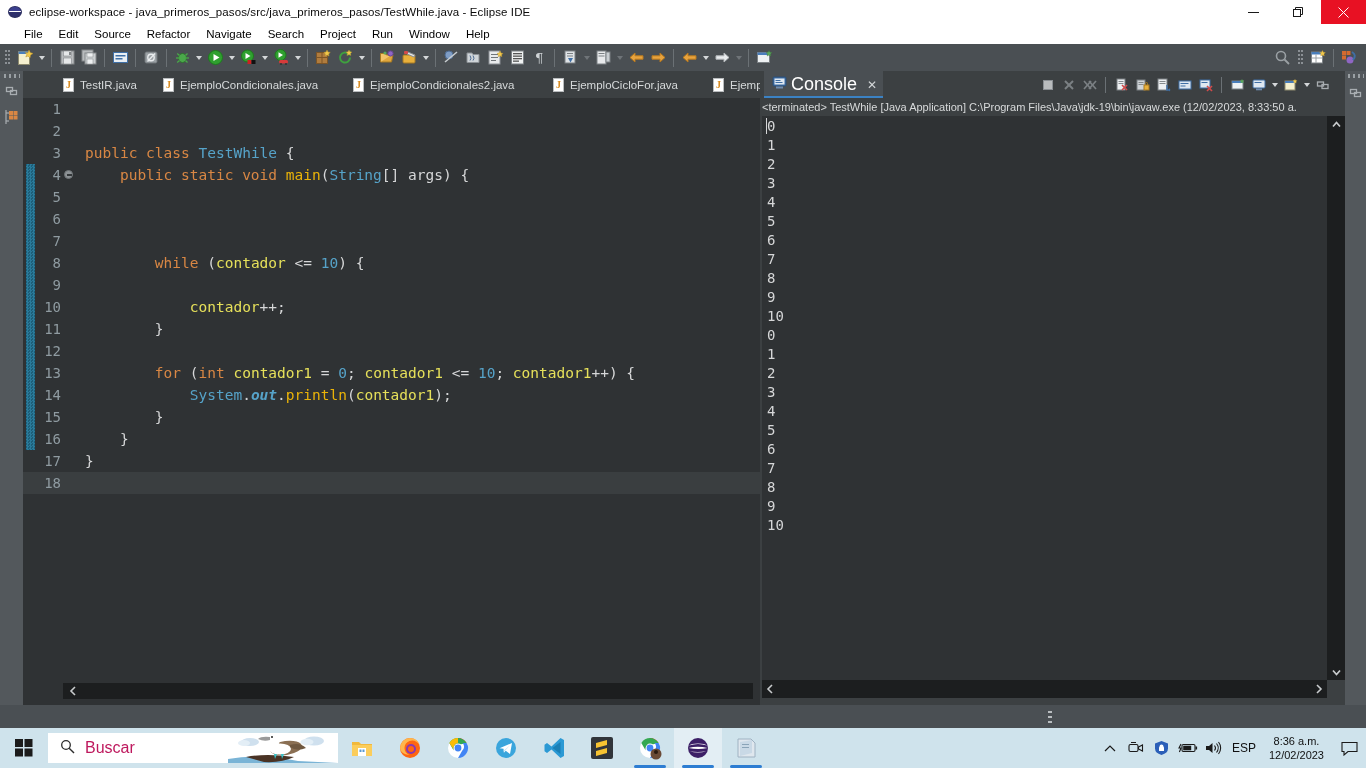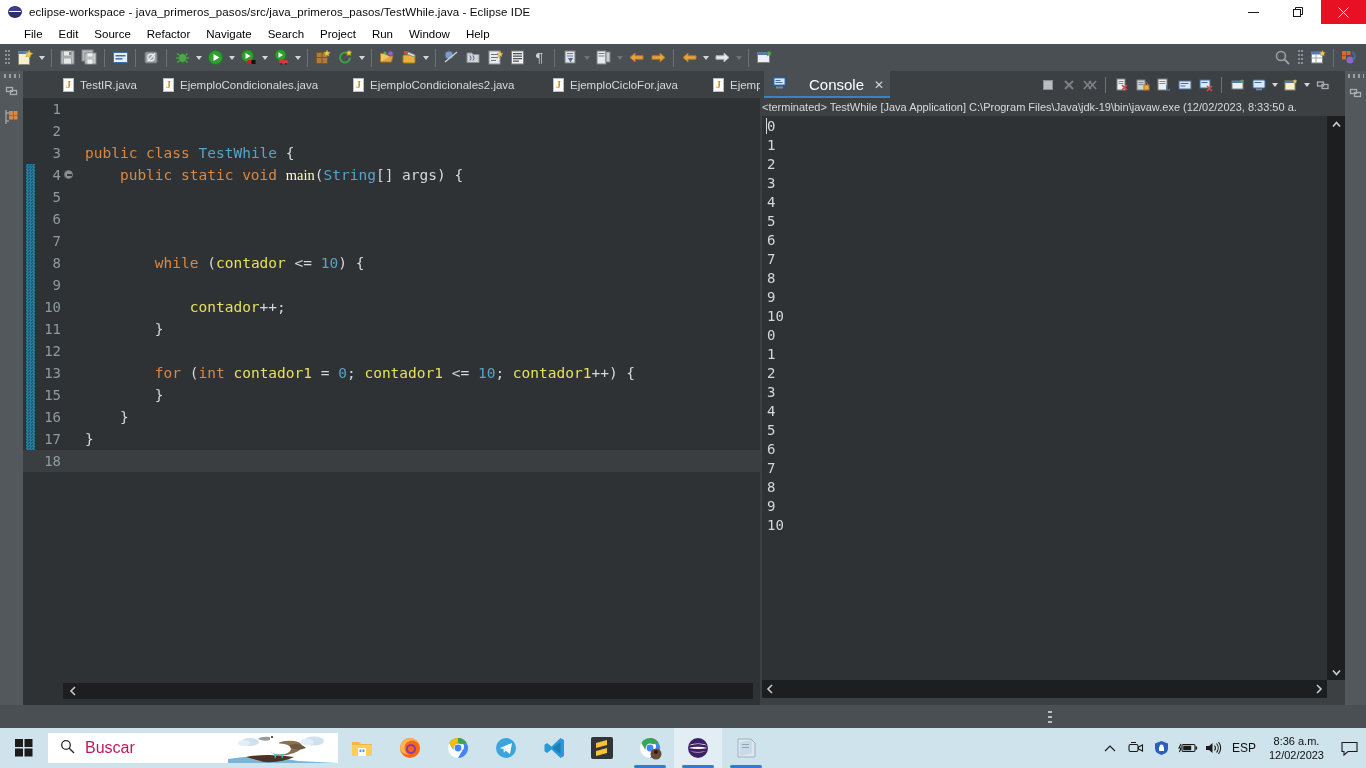--- a/index.html
+++ b/index.html
@@ -137,21 +137,21 @@
   .cl .ln {
     position:absolute; left:0; width:38px; text-align:right;
     color:#8f9ba1; font-size:14px;
   }
   .cl .src { position:absolute; left:62px; color:#d6d7d8; }
   .cl.cursor-line { background:#3a3e40; }
   .k  { color:#d98744; }            
   .ty { color:#56a3c9; }            
   .num{ color:#56a3c9; }            
   .lv { color:#e6e05a; }            
-  .mth{ color:#fef9c3;font-family:Liberation Serif, serif; }            
+  .mth{ color:#eab308; }            
   .st { color:#56a3c9; }            
   .sf { color:#56a3c9; font-style:italic; font-weight:bold; } 
   .pl { color:#d6d7d8; }            
 
   .collapse-dot {
     position:absolute; width:9px; height:9px; border-radius:50%;
     background:#8d9295; border:1px solid #6f7477;
   }
   .collapse-dot::after{
     content:""; position:absolute; left:1.5px; top:3px; width:5px; height:1.5px; background:#34383a;
@@ -173,21 +173,21 @@
   .console-panel {
     position:absolute; left:760px; top:71px; width:595px; height:634px; background:#3c4042;
   }
   .console-tabbar {
     position:absolute; left:760px; top:71px; width:585px; height:27px; background:#3c4042;
   }
   .console-tab {
     position:absolute; left:4px; top:0; height:27px; display:flex; align-items:center;
     padding: 0 6px 0 8px; background:#4a4f53;
   }
-  .console-tab .label { font-size:15px; color:#ffffff; margin-left:22px; }
+  .console-tab .label { font-size:18px; color:#ffffff; margin-left:4px; }
   .console-tab .closex { margin-left:10px; color:#d3d6d8; font-size:12px; }
   .console-tab .underline {
     position:absolute; left:0; bottom:0; width:100%; height:2px; background:#3b82c4;
   }
   .console-tools { position:absolute; right:12px; top:3px; display:flex; align-items:center; }
   .ct-btn { width:21px; height:21px; display:flex; align-items:center; justify-content:center; }
   .ct-sep { width:1px; height:16px; background:#6b7175; margin:0 5px; }
 
   .console-head {
     position:absolute; left:762px; top:98px; width:583px; height:18px;
@@ -632,20 +632,21 @@
         <div class="cl"><span class="ln">4</span><span class="collapse-dot" style="left: 41px; top: 6px;"></span><span class="src"><span class="pl">    </span><span class="k">public static void </span><span class="mth">main</span><span class="pl">(</span><span class="ty">String</span><span class="pl">[] args) {</span></span></div>
         <div class="cl"><span class="ln">5</span><span class="src"></span></div>
         <div class="cl"><span class="ln">6</span></div>
         <div class="cl"><span class="ln">7</span><span class="src"></span></div>
         <div class="cl"><span class="ln">8</span><span class="src"><span class="pl">        </span><span class="k">while</span><span class="pl"> (</span><span class="lv">contador</span><span class="pl"> &lt;= </span><span class="num">10</span><span class="pl">) {</span></span></div>
         <div class="cl"><span class="ln">9</span></div>
         <div class="cl"><span class="ln">10</span><span class="src"><span class="pl">            </span><span class="lv">contador</span><span class="pl">++;</span></span></div>
         <div class="cl"><span class="ln">11</span><span class="src"><span class="pl">        }</span></span></div>
         <div class="cl"><span class="ln">12</span><span class="src"></span></div>
         <div class="cl"><span class="ln">13</span><span class="src"><span class="pl">        </span><span class="k">for</span><span class="pl"> (</span><span class="k">int </span><span class="lv">contador1</span><span class="pl"> = </span><span class="num">0</span><span class="pl">; </span><span class="lv">contador1</span><span class="pl"> &lt;= </span><span class="num">10</span><span class="pl">; </span><span class="lv">contador1</span><span class="pl">++) {</span></span></div>
+        <div class="cl"><span class="ln">14</span><span class="src"><span class="pl">            </span><span class="st">System</span><span class="pl">.</span><span class="sf">out</span><span class="pl">.</span><span class="mth">println</span><span class="pl">(</span><span class="lv">contador1</span><span class="pl">);</span></span></div>
         <div class="cl"><span class="ln">15</span><span class="src"><span class="pl">        }</span></span></div>
         <div class="cl"><span class="ln">16</span><span class="src"><span class="pl">    }</span></span></div>
         <div class="cl"><span class="ln">17</span><span class="src"><span class="pl">}</span></span></div>
         <div class="cl cursor-line"><span class="ln">18</span><span class="src"></span></div>
       </div>
   </div>
 
   <div class="ed-hscroll">
     <div class="track"></div>
     <div class="arrow-l">

